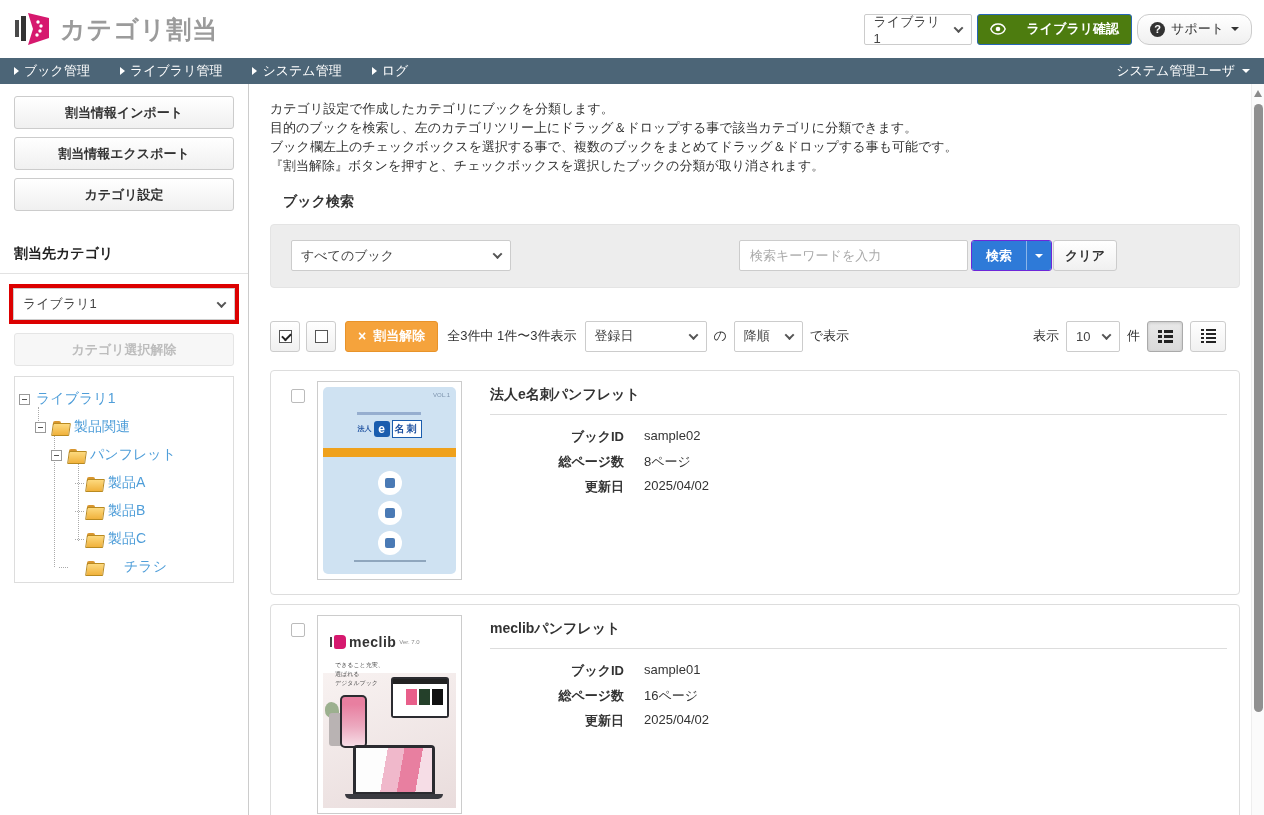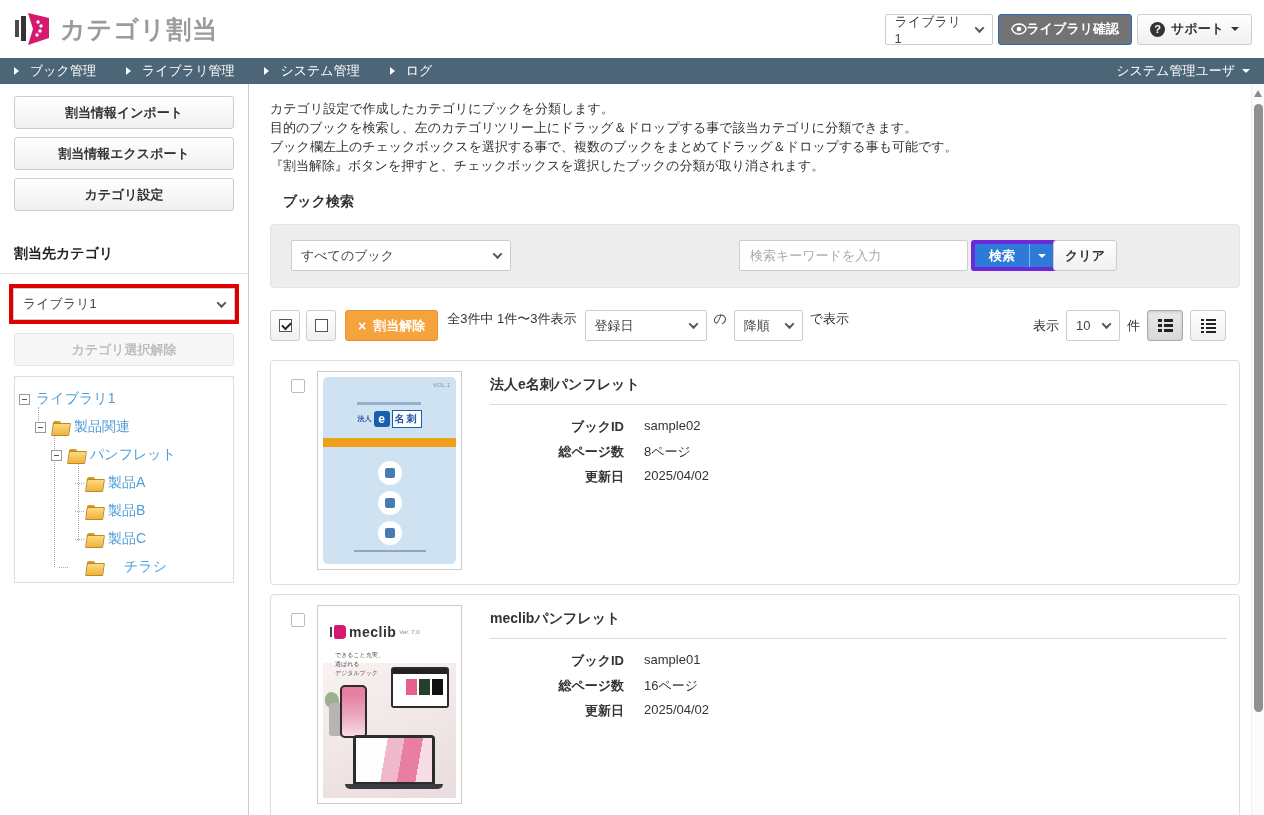--- a/index.html
+++ b/index.html
@@ -7,38 +7,38 @@
   body { font-family:"Liberation Sans","DejaVu Sans",sans-serif; background:#fff; overflow:hidden; position:relative; color:#333; }
 
   
   .header { height:58px; display:flex; align-items:center; padding:0 12px 0 14px; background:#fff; }
   .app-title { font-size:25px; font-weight:bold; color:#9b9b9b; margin-left:10px; letter-spacing:1px; }
   .header-right { margin-left:auto; display:flex; align-items:center; gap:5px; }
 
   .btn { display:inline-flex; align-items:center; justify-content:center; height:31px; padding:0 12px;
          border:1px solid #ccc; border-radius:3px; background:linear-gradient(#ffffff,#f0f0f0);
          font-size:13px; color:#333; cursor:pointer; white-space:nowrap; }
-  .btn-primary { background:#737373; border-color:#2766b8; color:#fff; font-weight:bold; gap:0; }
+  .btn-primary { background:#4d7c0f; border-color:#2766b8; color:#fff; font-weight:bold; gap:21px; }
   .btn-warning { background:#f5a33c; border-color:#e8932a; color:#fff; font-weight:bold; }
   .btn-warning::before { content:"×"; font-weight:bold; margin-right:7px; font-size:14px; }
 
   .sel { display:flex; align-items:center; justify-content:space-between; height:31px; padding:0 9px;
          border:1px solid #ccc; border-radius:2px; background:#fff; font-size:13px; color:#444; cursor:pointer; }
   .chev { width:7px; height:7px; border-right:2px solid #555; border-bottom:2px solid #555;
           transform:rotate(45deg) translate(-1px,-1px); margin-left:8px; flex-shrink:0; }
   .qicon { width:15px; height:15px; border-radius:50%; background:#333; color:#fff; display:inline-flex;
            align-items:center; justify-content:center; font-size:11px; font-weight:bold; margin-right:6px; }
   .qicon::after { content:"?"; }
   .caret-dark { width:0; height:0; border-top:4px solid #333; border-left:4px solid transparent;
                 border-right:4px solid transparent; margin-left:7px; }
-  .hdr-support { font-weight:bold; }
+  .hdr-support { font-weight:normal;border-radius:12px; }
 
   
   .navbar { height:26px; background:#4c6577; display:flex; align-items:center; padding:0 14px; color:#fff; font-size:13px; }
-  .nav-item { display:flex; align-items:center; gap:11px; margin-right:30px; cursor:pointer; }
+  .nav-item { display:flex; align-items:center; gap:5px; margin-right:30px; cursor:pointer; }
   .tri { width:0; height:0; border-left:5px solid #fff; border-top:4px solid transparent; border-bottom:4px solid transparent; }
   .nav-user { margin-left:auto; display:flex; align-items:center; cursor:pointer; }
   .caret-white { width:0; height:0; border-top:4px solid #fff; border-left:4px solid transparent;
                  border-right:4px solid transparent; margin-left:7px; }
 
   
   .layout { display:flex; height:731px; }
   .sidebar { width:249px; flex-shrink:0; border-right:1px solid #ccc; padding:12px 14px; }
   .side-btn { width:100%; height:33px; margin-bottom:8px; font-weight:bold; }
   .side-heading { font-size:14px; font-weight:bold; color:#222; margin:26px 0 10px; }
@@ -66,28 +66,28 @@
   
   .main { flex:1; padding:15px 12px 0 21px; position:relative; }
   .desc p { font-size:13px; line-height:19px; color:#333; }
   .search-heading { font-size:14px; font-weight:bold; margin-top:18px;margin-left:13px; }
   .search-panel { margin-top:13px; width:970px; height:64px; background:#ededed; border:1px solid #e4e4e4; border-radius:4px; position:relative; }
   .search-type { position:absolute; left:20px; top:15px; width:220px; }
   .kw-input { position:absolute; left:468px; top:15px; width:229px; height:31px; border:1px solid #ccc; border-radius:2px;
               padding:0 10px; font-size:13px; color:#333; font-family:inherit; }
   .kw-input::placeholder { color:#a9a9a9; }
   .split-btn { position:absolute; left:700px; top:15px; display:flex; height:31px; border-radius:3px; overflow:hidden;
-               border:4px solid #6d28d9; cursor:pointer; }
+               border:1px solid #6d28d9; cursor:pointer; }
   .split-main { background:#2e7ad8; color:#fff; font-size:13px; font-weight:bold; display:flex; align-items:center; padding:0 14px; }
   .split-caret { background:#2e7ad8; width:25px; display:flex; align-items:center; justify-content:center; border-left:1px solid rgba(255,255,255,.45); }
   .caret-w { width:0; height:0; border-top:4px solid #fff; border-left:4px solid transparent; border-right:4px solid transparent; }
   .clear-btn { position:absolute; left:782px; top:15px; width:64px; font-weight:bold; }
 
   
-  .toolbar { margin-top:22px; width:970px; height:32px; display:flex; position:relative; font-size:13px; }
+  .toolbar { margin-top:32px; width:970px; height:32px; display:flex; align-items:center; position:relative; font-size:13px; }
   .tb-chk { width:30px; height:31px; padding:0; margin-right:6px; }
   .cbx { width:13px; height:13px; border:1px solid #555; background:#fff; position:relative; display:inline-block; }
   .cbx.checked::after { content:""; position:absolute; left:2px; top:2px; width:7px; height:4px;
                         border-left:2px solid #222; border-bottom:2px solid #222; transform:rotate(-45deg); }
   .tb-unassign { margin-left:3px; margin-right:9px; height:31px; }
   .tb-count { margin-right:8px; }
   .tb-sel-sort { width:122px; margin-right:7px; }
   .tb-word { margin-right:7px; }
   .tb-sel-order { width:69px; margin-right:7px; }
   .tb-right { position:absolute; right:14px; display:flex; align-items:center; gap:7px; }

